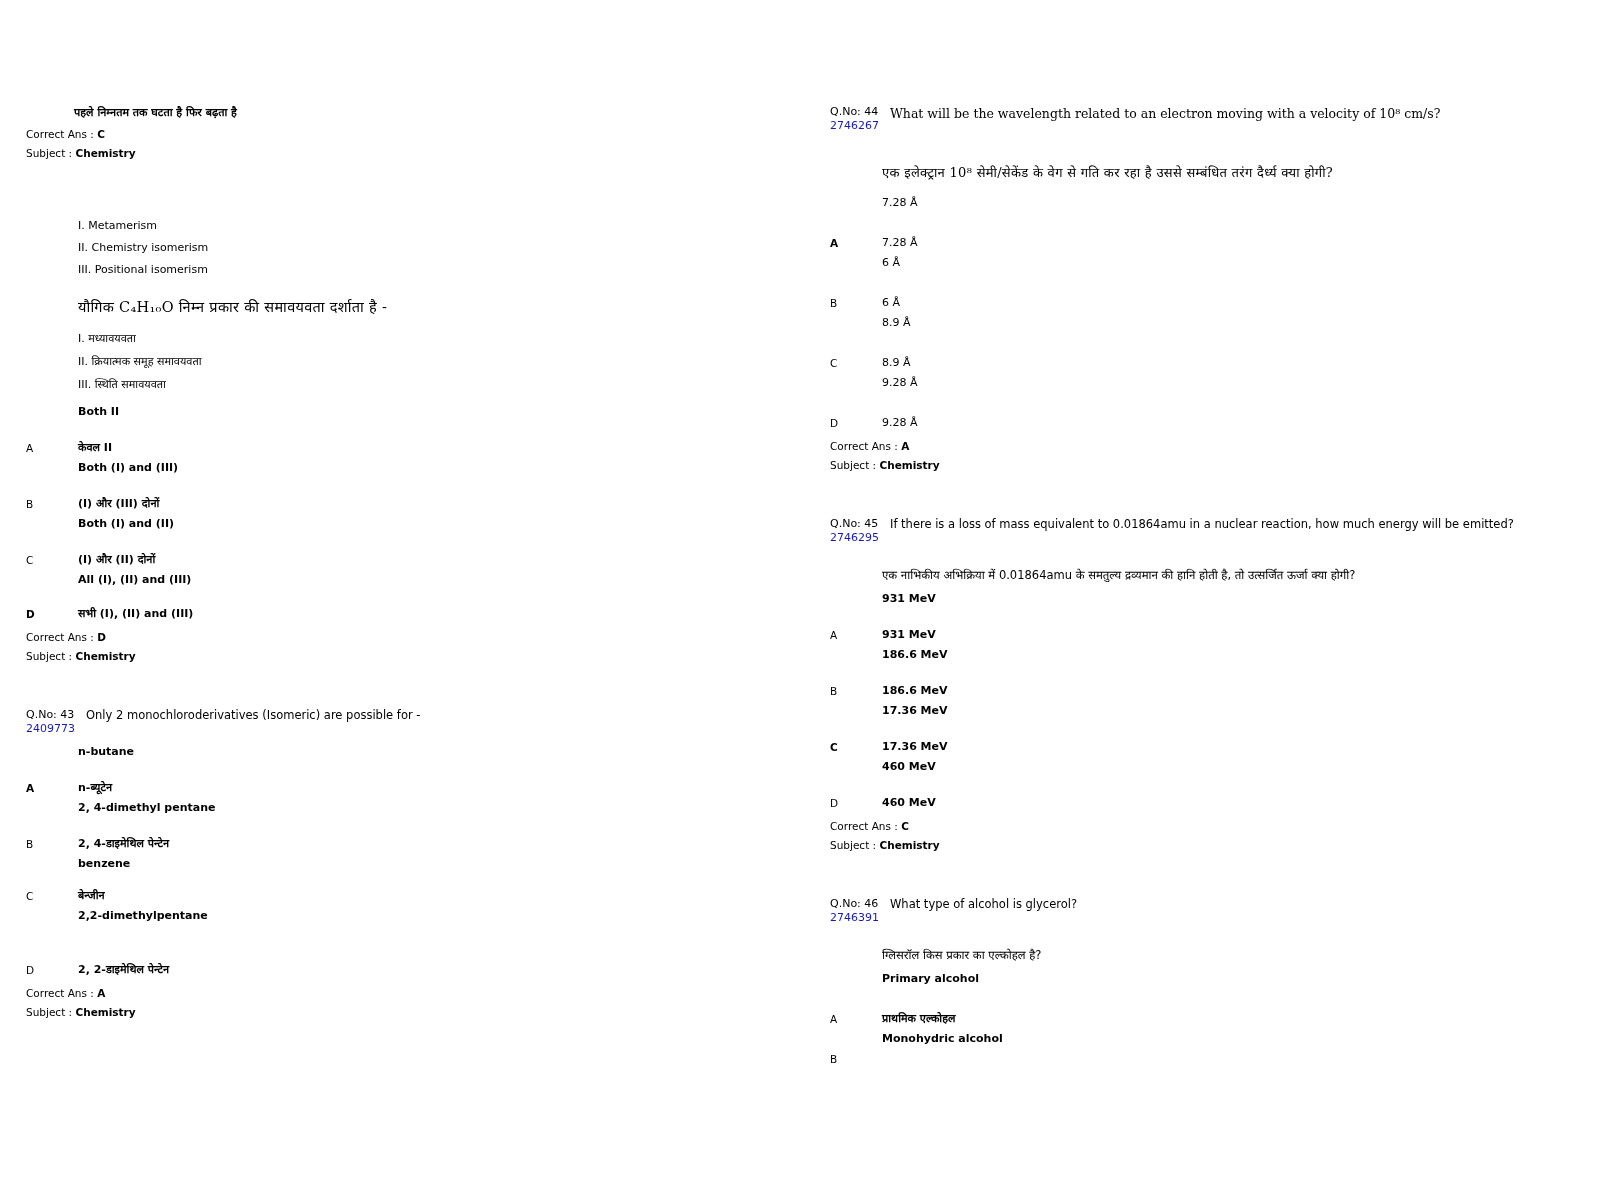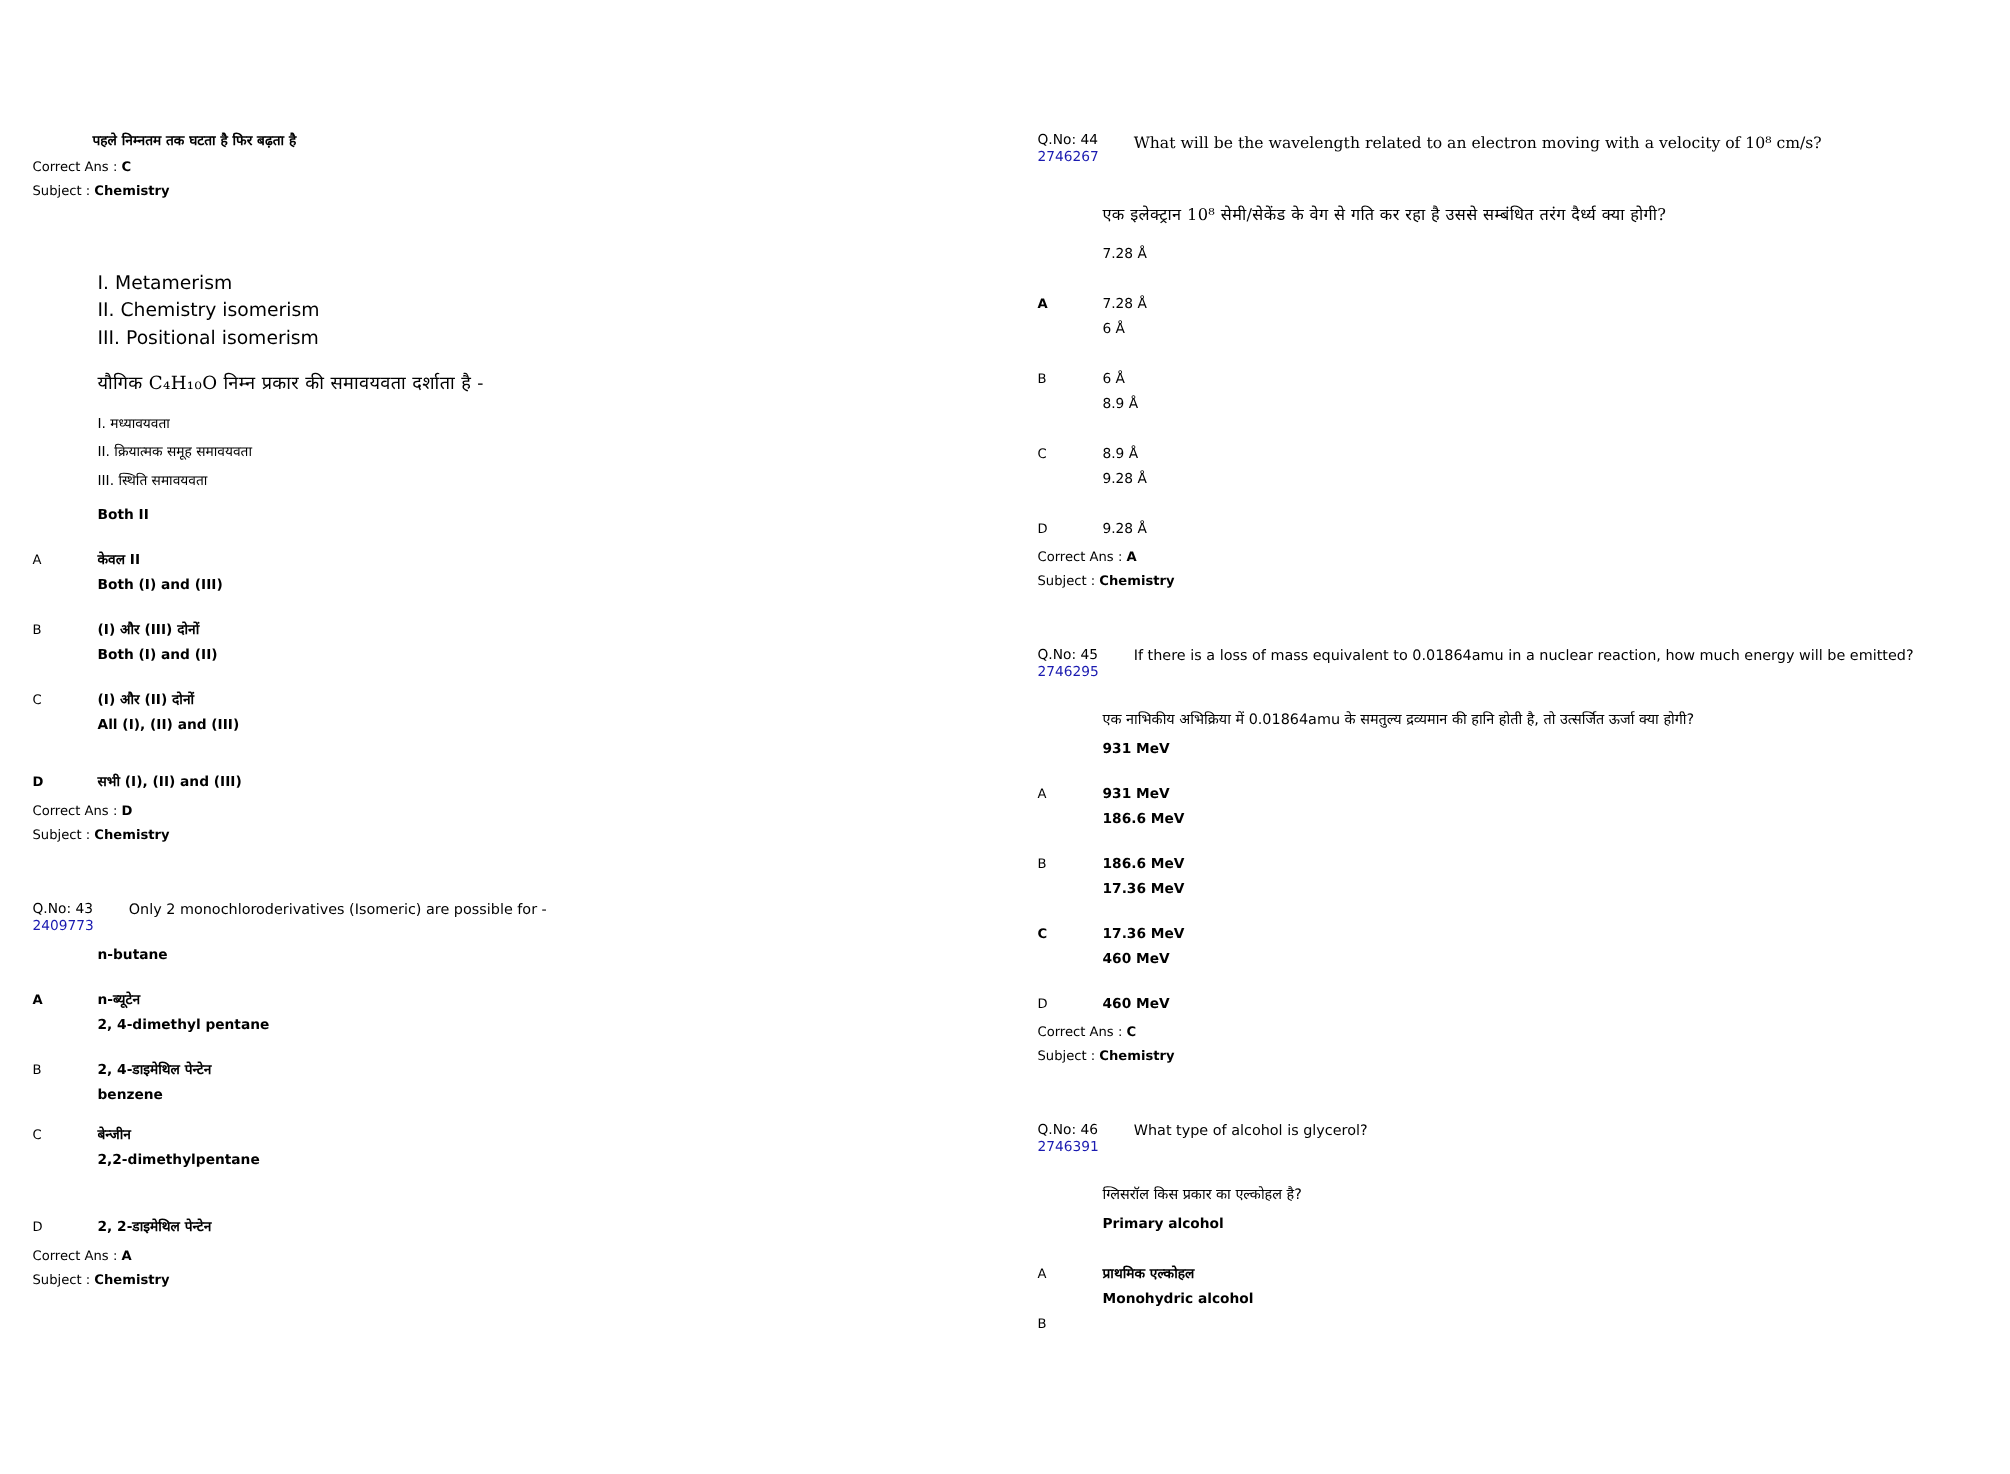--- a/index.html
+++ b/index.html
@@ -28,21 +28,21 @@
     width: 740px;
   }
   .col-left { left: 26px; }
   .col-right { left: 830px; }
 
   .qblock { margin-bottom: 0; }
 
   .qhead {
     display: flex;
     align-items: flex-start;
-    gap: 25px;
+    gap: 8px;
   }
   .qno-wrap {
     width: 52px;
     flex: 0 0 52px;
   }
   .qno {
     font-size: 11px;
     line-height: 14px;
     white-space: nowrap;
   }
@@ -73,21 +73,21 @@
     font-family: "DejaVu Serif", serif;
     font-size: 14.5px;
     line-height: 20px;
     letter-spacing: 0.3px;
   }
   .romans {
     margin-left: 52px;
     margin-top: 10px;
   }
   .romans .ritem {
-    font-size: 15px;
+    font-size: 11px;
     line-height: 22px;
   }
   .romans.hi .ritem {
     font-size: 11px;
     line-height: 23px;
   }
   .optlist { margin-top: 6px; }
   .optrow {
     position: relative;
     min-height: 20px;
@@ -180,21 +180,21 @@
         </div>
         <div class="optrow">
           <div class="optletter plain">C</div>
           <div class="opttext" style="margin-top:16px">(I) और (II) दोनों</div>
         </div>
         <div class="optrow">
           <div class="opttext">All (I), (II) and (III)</div>
         </div>
         <div class="optrow">
           <div class="optletter">D</div>
-          <div class="opttext" style="margin-top:26px">सभी (I), (II) and (III)</div>
+          <div class="opttext" style="margin-top:14px">सभी (I), (II) and (III)</div>
         </div>
       </div>
       <div class="ansline">
         <span>Correct Ans :</span>
         <b>D</b>
       </div>
       <div class="subjline">
         <span>Subject :</span>
         <b>Chemistry</b>
       </div>

